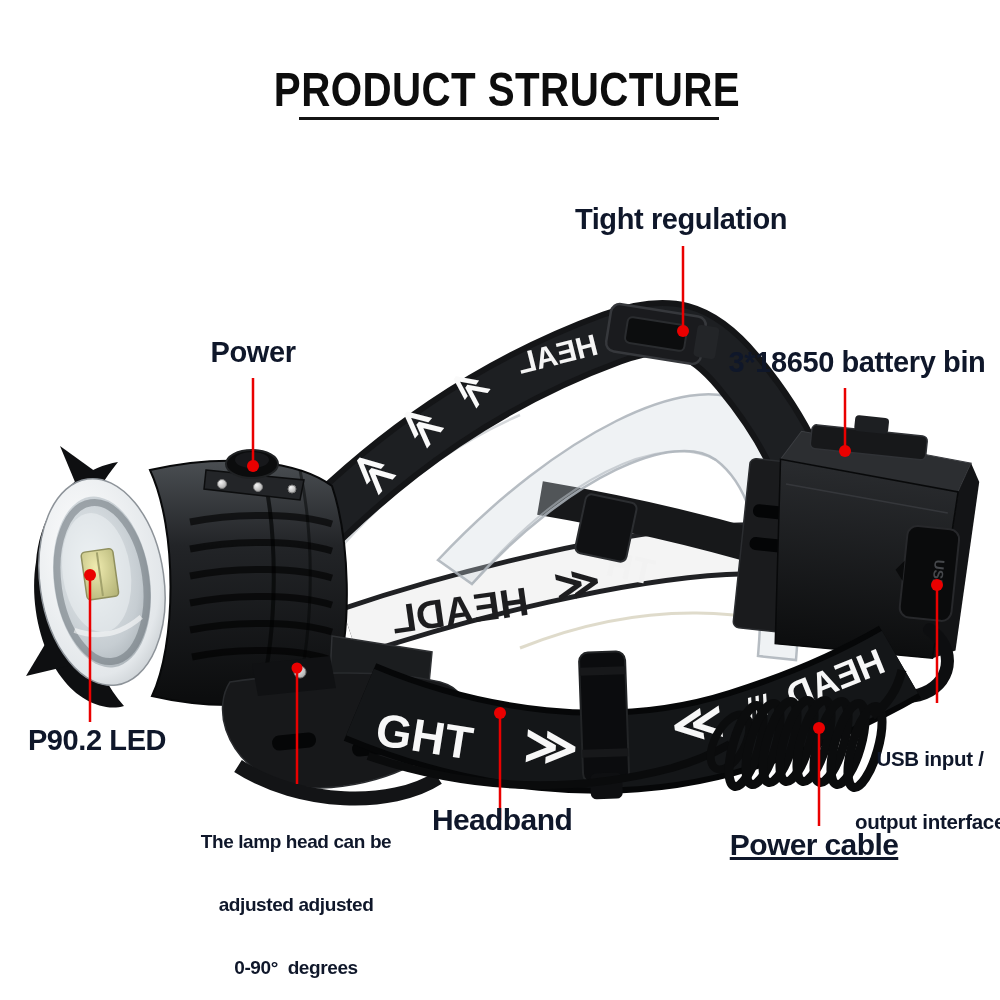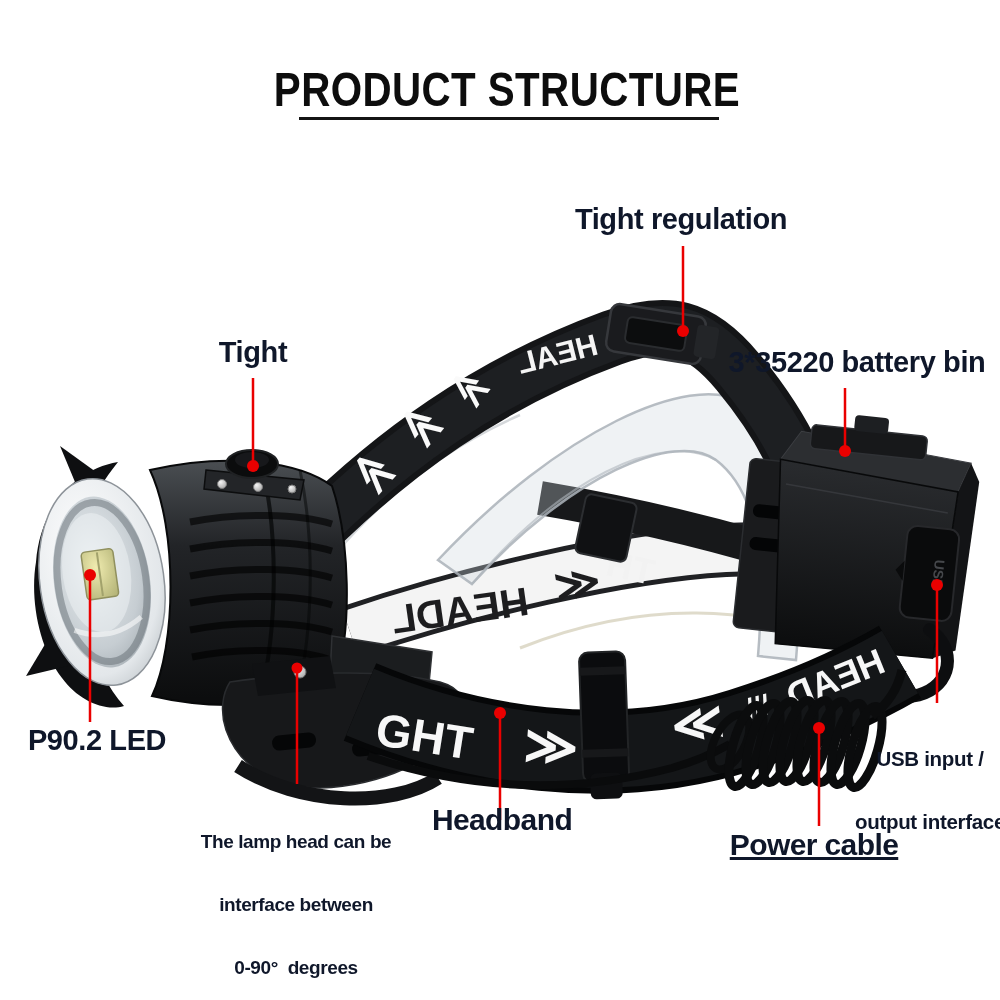--- a/index.html
+++ b/index.html
@@ -202,27 +202,27 @@
     <circle cx="500" cy="713" r="6"></circle>
     <circle cx="819" cy="728" r="6"></circle>
     <circle cx="937" cy="585" r="6"></circle>
   </g>
 </svg>
 
 <div class="title">PRODUCT STRUCTURE</div>
 <div class="title-underline"></div>
 
 <div class="label lbl-big" style="left:681px;top:203px;">Tight regulation</div>
-<div class="label lbl-big" style="left:253px;top:336px;">Tight</div>
-<div class="label lbl-big" style="left:857px;top:346px;">3*35220 battery bin</div>
+<div class="label lbl-big" style="left:253px;top:336px;">Power</div>
+<div class="label lbl-big" style="left:857px;top:346px;">3*18650 battery bin</div>
 <div class="label lbl-big" style="left:97px;top:724px;">P90.2 LED</div>
 
 <div class="label lbl-note" style="left:296px;top:789px;">
   <div>The lamp head can be</div>
-  <div>interface between</div>
+  <div>adjusted adjusted</div>
   <div>0-90°  degrees</div>
 </div>
 
 <div class="label lbl-wide" style="left:502px;top:803px;">Headband</div>
 <div class="label lbl-wide" style="left:814px;top:828px;text-decoration:underline;">Power cable</div>
 
 <div class="label lbl-usb" style="left:930px;top:706px;">
   <div>USB input /</div>
   <div>output interface</div>
 </div>

